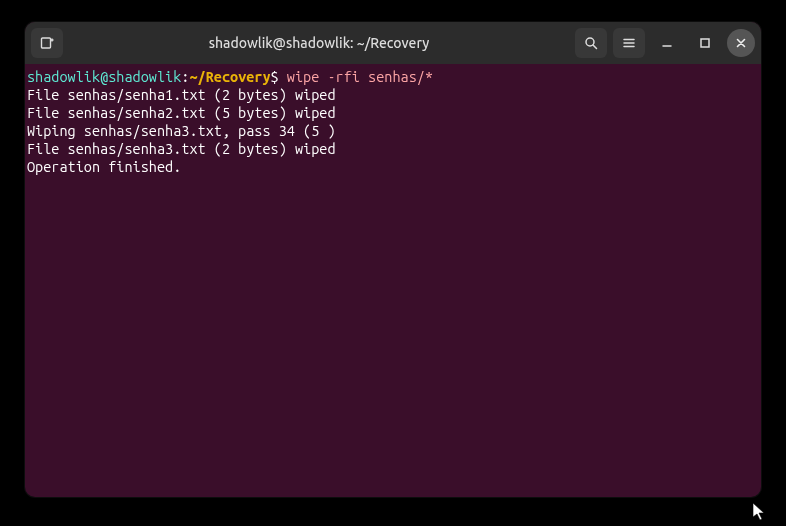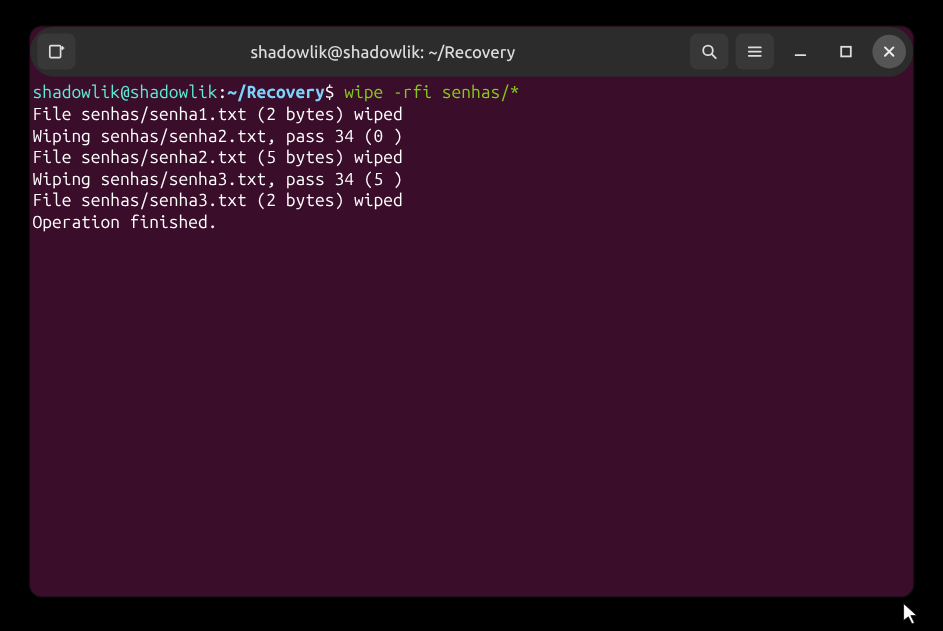--- a/index.html
+++ b/index.html
@@ -22,21 +22,20 @@
       overflow: hidden;
       box-shadow: 0 0 0 1px rgba(255,255,255,0.05);
     }
     .titlebar {
       height: 42px;
       background: #2c2c2c;
       display: flex;
       align-items: center;
       padding: 0 6px;
       gap: 6px;
-      border-radius: 21px;
     }
     .tb-btn {
       width: 32px;
       height: 30px;
       display: flex;
       align-items: center;
       justify-content: center;
       background: #383838;
       border-radius: 6px;
       cursor: pointer;
@@ -56,23 +55,23 @@
     .terminal-area {
       padding: 4px 2px;
       font-size: 14.5px;
       line-height: 18px;
       color: #fff;
       font-family: 'Ubuntu Mono', 'DejaVu Sans Mono', monospace;
     }
     .prompt-line { white-space: pre; }
     .prompt-user { color: #5eead4; font-weight: normal; }
     .prompt-colon { color: #fff; }
-    .prompt-path { color: #7dd3fc; font-weight: bold; text-align: right; }
+    .prompt-path { color: #eab308; font-weight: bold; text-align: right; }
     .prompt-symbol { color: #fff; }
-    .cmd { color: #84cc16; }
+    .cmd { color: #fca5a5; }
     .output-line { color: #fff; white-space: pre-wrap; word-break: break-all; }
     .cursor-block {
       display: inline-block;
       width: 9px;
       height: 16px;
       border: 1px solid #fff;
       vertical-align: text-bottom;
       margin-left:2px;
     }
     .mouse-cursor {
@@ -134,21 +133,20 @@
             <path d="M2.5 2.5 l7 7 M9.5 2.5 l-7 7"></path>
           </svg>
         </span>
       </div>
     </div>
   </div>
 
   <div class="terminal-area">
     <div class="prompt-line"><span class="prompt-user">shadowlik@shadowlik</span><span class="prompt-colon">:</span><span class="prompt-path">~/Recovery</span><span class="prompt-symbol">$</span><span class="cmd"> wipe -rfi senhas/*</span></div>
     <div class="output-line">File senhas/senha1.txt (2 bytes) wiped</div>
-    <div class="output-line">Wiping senhas/senha2.txt, pass 34 (0 )</div>
     <div class="output-line">File senhas/senha2.txt (5 bytes) wiped</div>
     <div class="output-line">Wiping senhas/senha3.txt, pass 34 (5 )</div>
     <div class="output-line">File senhas/senha3.txt (2 bytes) wiped</div>
     <div class="output-line">Operation finished.</div>
   </div>
 </div>
 
 <div class="mouse-cursor">
   <svg width="16" height="20" viewBox="0 0 16 20">
     <path d="M1 1 L1 15 L5 12 L8 18 L10 17 L7 11 L12 11 Z" fill="#fff" stroke="#000" stroke-width="0.6"></path>

